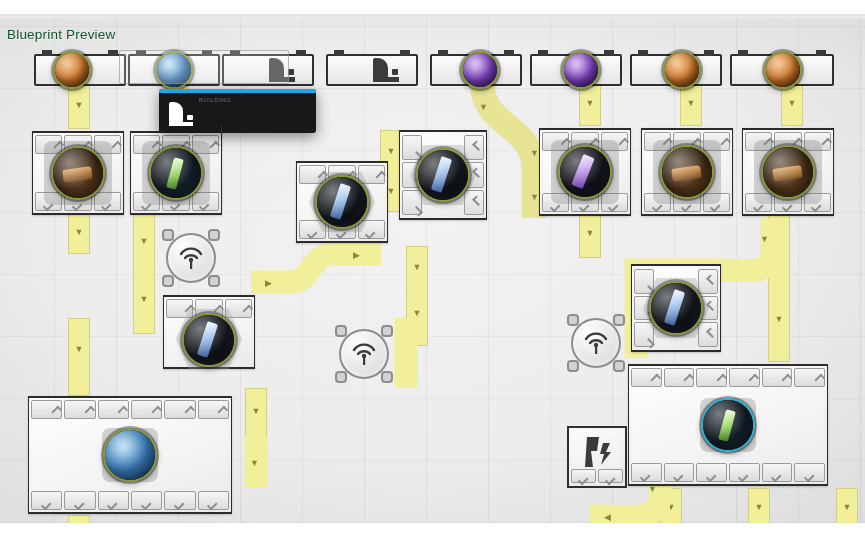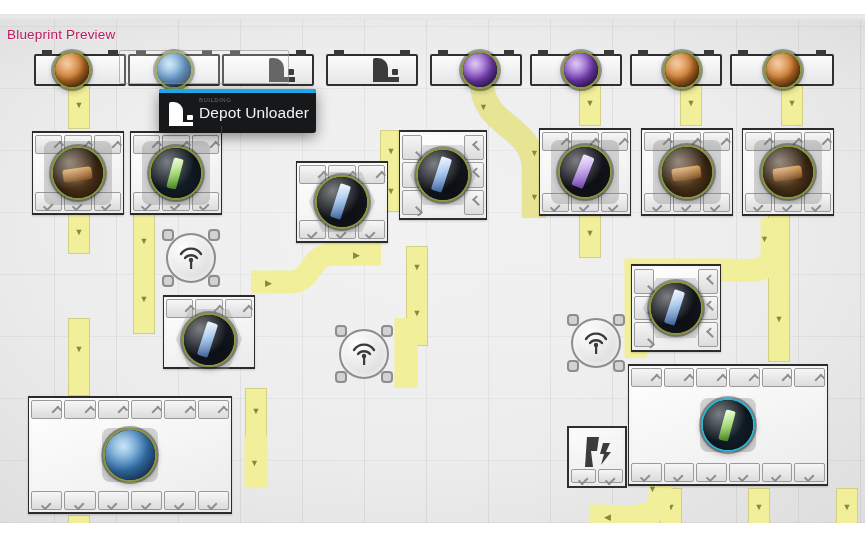--- a/index.html
+++ b/index.html
@@ -49,21 +49,21 @@
     position: absolute; left: 0; top: 14px; width: 865px; height: 6px;
     background: linear-gradient(180deg, #d9d9d9, #e8e8e8);
     opacity: .7;
   }
 
   
   #bp-label {
     position: absolute;
     left: 7px; top: 27px;
     font-size: 13.5px;
-    color: #be185d;
+    color: #14532d;
     letter-spacing: .2px;
     text-shadow: 0 1px 0 rgba(255,255,255,.6);
     user-select: none;
     z-index: 6;
   }
 
   
   .belt {
     position: absolute;
     background: #f2ef9a;
@@ -822,17 +822,16 @@
   <div id="bp-label">Blueprint Preview</div>
 
   <div id="tooltip">
     <div class="accent"></div>
     <div class="tt-icon">
       <div class="b1"></div>
         <div class="b2"></div>
         <div class="b3"></div>
     </div>
     <div class="tt-cat">BUILDING</div>
-    <div class="tt-title">Depot Unloader</div>
     <div class="tt-pointer"></div>
   </div>
 
 </div>
 
 </body></html>

